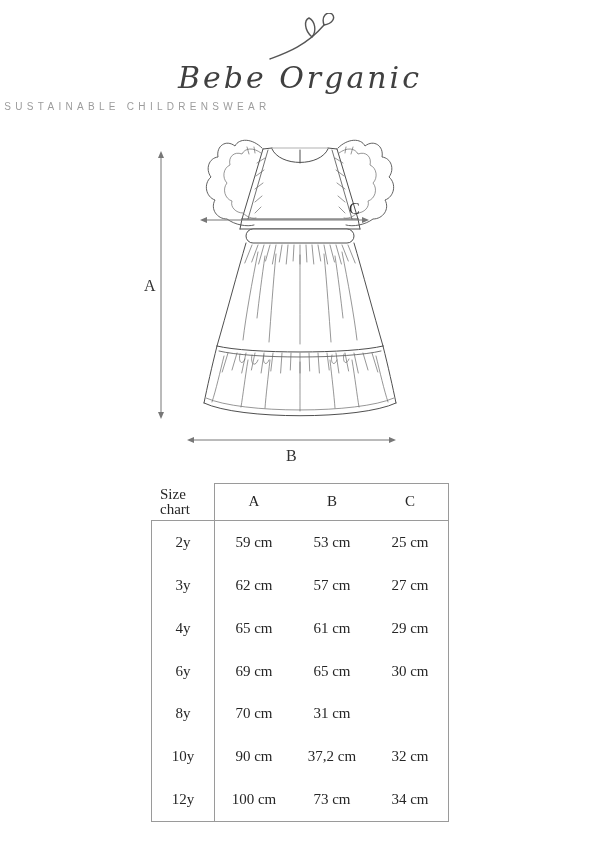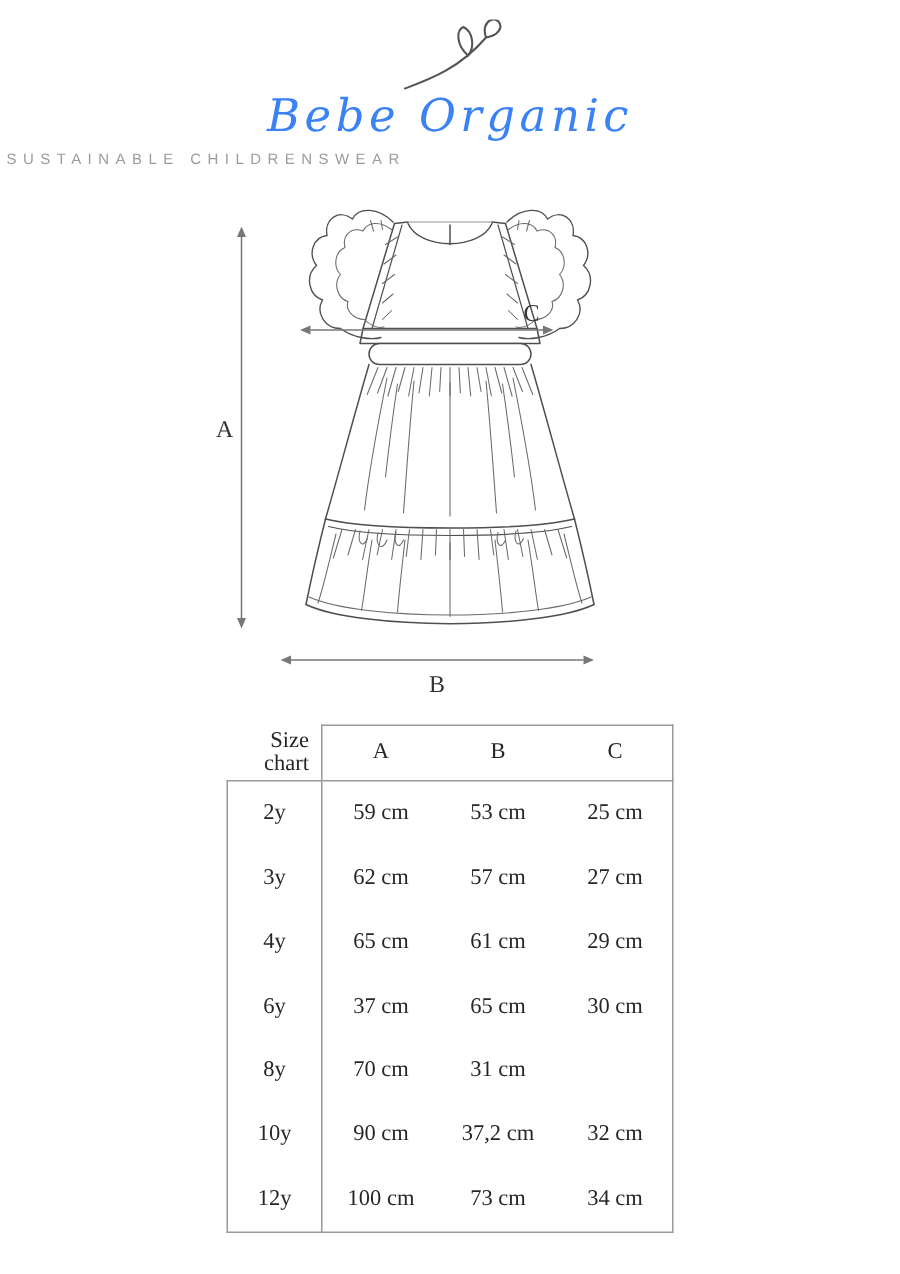--- a/index.html
+++ b/index.html
@@ -3,21 +3,21 @@
 <meta charset="utf-8">
 <style>
   html,body{margin:0;padding:0;background:#fff;}
   #page{position:relative;width:600px;height:849px;background:#fff;overflow:hidden;
         font-family:"Liberation Serif", serif;color:#2e2e2e;}
 
   
   .sprig{position:absolute;left:266px;top:13px;width:72px;height:50px;}
   .brand-name{position:absolute;left:0;right:0;top:56px;height:44px;text-align:center;
       font-family:"DejaVu Serif", serif;font-style:italic;font-weight:400;
-      font-size:30px;line-height:44px;letter-spacing:3px;color:#3b82f6;}
+      font-size:30px;line-height:44px;letter-spacing:3px;color:#404040;}
   .brand-tagline{position:absolute;left:0;right:0;top:101px;text-align:left;
       font-family:"Liberation Sans", sans-serif;font-size:10px;letter-spacing:4.3px;
       text-indent:4.3px;color:#9c9c9c;}
 
   
   .diagram{position:absolute;left:0;top:0;width:600px;height:480px;}
   .diagram text{font-family:"Liberation Serif", serif;font-size:16px;fill:#333;}
 
   
   .size-table{position:absolute;left:151px;top:483px;width:298px;height:339px;
@@ -29,21 +29,21 @@
   .bl-headsep{left:0;right:0;top:37px;height:1px;}
   .bl-left{left:0;top:37px;bottom:0;width:1px;}
   .bl-divider{left:63px;top:0;bottom:0;width:1px;}
   .thead{position:absolute;left:0;top:0;right:0;height:37px;display:flex;}
   .tbody{position:absolute;left:0;top:38px;right:0;bottom:1px;display:flex;flex-direction:column;}
   .trow{flex:1;display:flex;}
   .cell{display:flex;align-items:center;justify-content:center;text-align:center;}
   .size-col{width:64px;}
   .val-col{width:78px;}
   .corner-cell{width:64px;display:flex;align-items:center;justify-content:center;}
-  .corner-cell span{display:block;width:46px;text-align:right;line-height:15px;}
+  .corner-cell span{display:block;width:46px;text-align:left;line-height:15px;}
 </style>
 </head>
 <body>
 
 <div id="page">
 
   <svg class="sprig" viewBox="0 0 72 50">
     <g fill="none" stroke="#555" stroke-width="1.4" stroke-linecap="round">
       <path d="M4,46 C20,40 40,33 58,12"></path>
       <path d="M58,12 C55,3 61,-2 66,1 C70,5 66,11 58,12 Z"></path>
@@ -147,21 +147,21 @@
           <div class="cell val-col">27 cm</div>
         </div>
         <div class="trow">
           <div class="cell size-col">4y</div>
           <div class="cell val-col">65 cm</div>
           <div class="cell val-col">61 cm</div>
           <div class="cell val-col">29 cm</div>
         </div>
         <div class="trow">
           <div class="cell size-col">6y</div>
-          <div class="cell val-col">37 cm</div>
+          <div class="cell val-col">69 cm</div>
           <div class="cell val-col">65 cm</div>
           <div class="cell val-col">30 cm</div>
         </div>
         <div class="trow">
           <div class="cell size-col">8y</div>
           <div class="cell val-col">70 cm</div>
           <div class="cell val-col">31 cm</div>
         </div>
         <div class="trow">
           <div class="cell size-col">10y</div>

